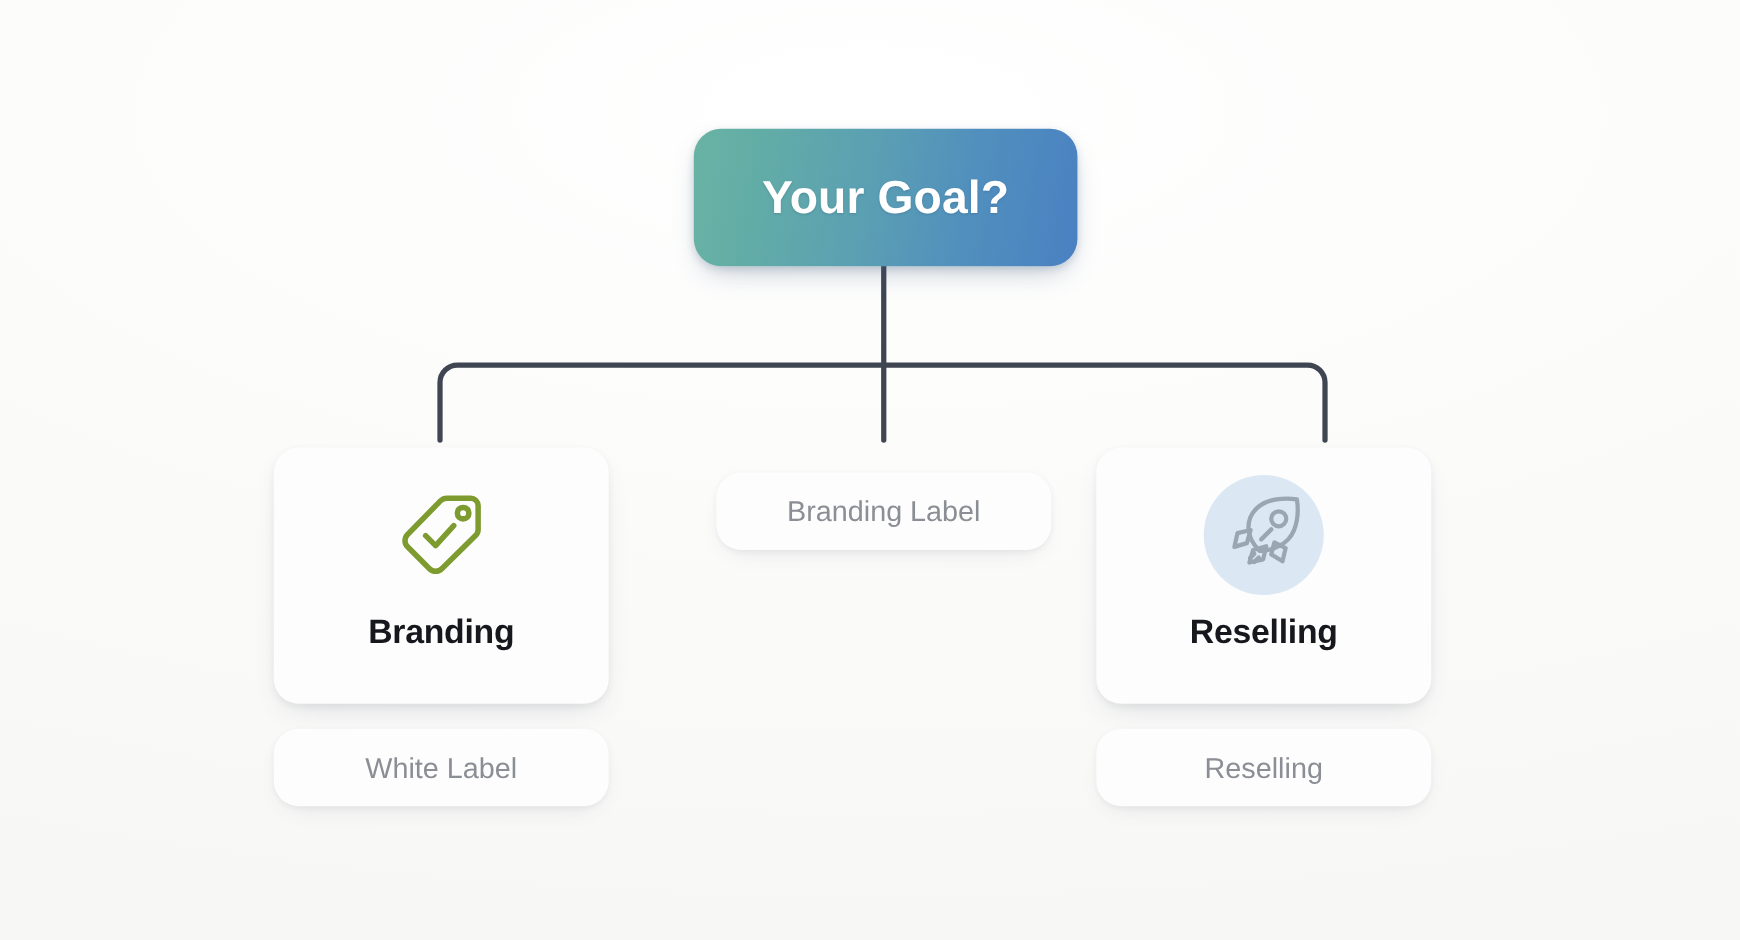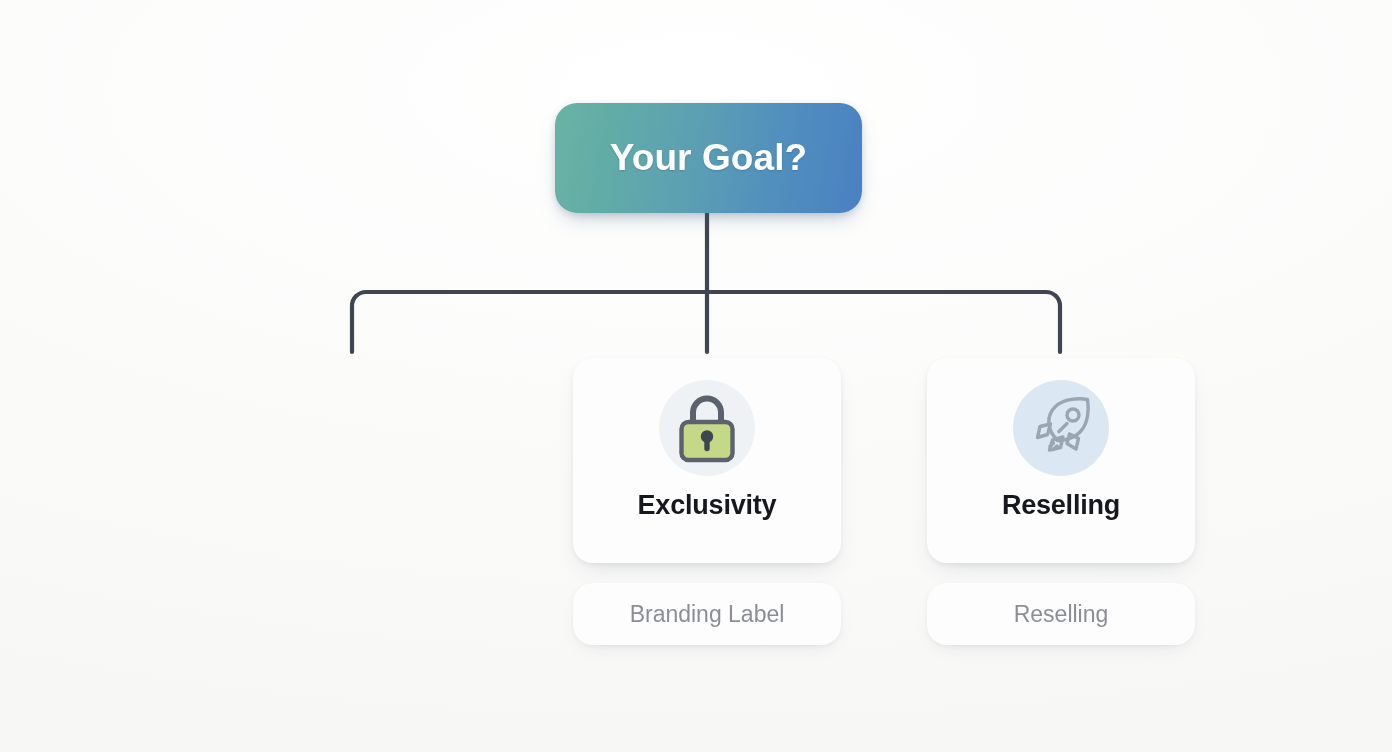--- a/index.html
+++ b/index.html
@@ -32,21 +32,21 @@
   }
   #root-node .root-label{
     color:#ffffff;font-size:37px;font-weight:700;letter-spacing:.1px;
     text-shadow:0 1px 2px rgba(30,60,90,.22);
   }
 
   
   .branch{position:absolute;top:358px;width:268px;}
   .branch.b0{left:219px;}
   .branch.b1{left:573px;}
-  .branch.b2{left:927px;}
+  .branch.b2{left:877px;}
 
   .card{
     width:268px;height:205px;
     background:#fdfdfd;
     border-radius:20px;
     box-shadow:0 10px 24px -10px rgba(70,80,95,.20), 0 2px 5px rgba(70,80,95,.07);
     display:flex;flex-direction:column;align-items:center;
     justify-content:flex-start;
   }
   .icon-wrap{
@@ -86,33 +86,39 @@
       <path d="M707,292 L366,292 A14,14 0 0 0 352,306 L352,352"></path>
 
       <path d="M707,292 L1046,292 A14,14 0 0 1 1060,306 L1060,352"></path>
     </g>
   </svg>
 
   <div id="root-node">
     <span class="root-label">Your Goal?</span>
   </div>
 
+  <div class="branch b0">
+    <div class="card">
+      <div class="icon-wrap plain">
+        <svg width="78" height="78" viewBox="0 0 78 78" fill="none" stroke="#7d9b2f" stroke-width="4.4" stroke-linecap="round" stroke-linejoin="round">
+          <path d="M43.5 9.5 H62.5 a6 6 0 0 1 6 6 V34.5 a7 7 0 0 1 -2.05 4.95 L39.45 65.95
+                   a7 7 0 0 1 -9.9 0 L12.05 48.45 a7 7 0 0 1 0 -9.9 L38.55 11.55
+                   a7 7 0 0 1 4.95 -2.05 Z"></path>
+          <circle cx="56.5" cy="21.5" r="4.6"></circle>
+          <path d="M26.5 39.5 L34.5 47.5 L49 31.5"></path>
+        </svg>
+      </div>
+      <div class="card-title">Branding</div>
+    </div>
+    <div class="pill">
+      <span class="pill-label">White Label</span>
+    </div>
+  </div>
 
   <div class="branch b1">
-    <div class="card">
-      <div class="icon-wrap halo-gray">
-        <svg width="72" height="78" viewBox="0 0 72 78" fill="none">
-          <path d="M22 34 V23.5 a14 14 0 0 1 28 0 V34" stroke="#5b626d" stroke-width="6" stroke-linecap="round"></path>
-          <rect x="10.5" y="33" width="51" height="38" rx="7" fill="#c5d888" stroke="#5b626d" stroke-width="4.4"></rect>
-          <circle cx="36" cy="47.5" r="6.2" fill="#3f4652"></circle>
-          <path d="M36 50.5 V59.5" stroke="#3f4652" stroke-width="5.4" stroke-linecap="round"></path>
-        </svg>
-      </div>
-      <div class="card-title">Exclusivity</div>
-    </div>
     <div class="pill">
       <span class="pill-label">Branding Label</span>
     </div>
   </div>
 
   <div class="branch b2">
     <div class="card">
       <div class="icon-wrap halo-blue">
         <svg width="70" height="70" viewBox="0 0 70 70" fill="none" stroke="#9aa7b2" stroke-width="3.4" stroke-linecap="round" stroke-linejoin="round">
 

